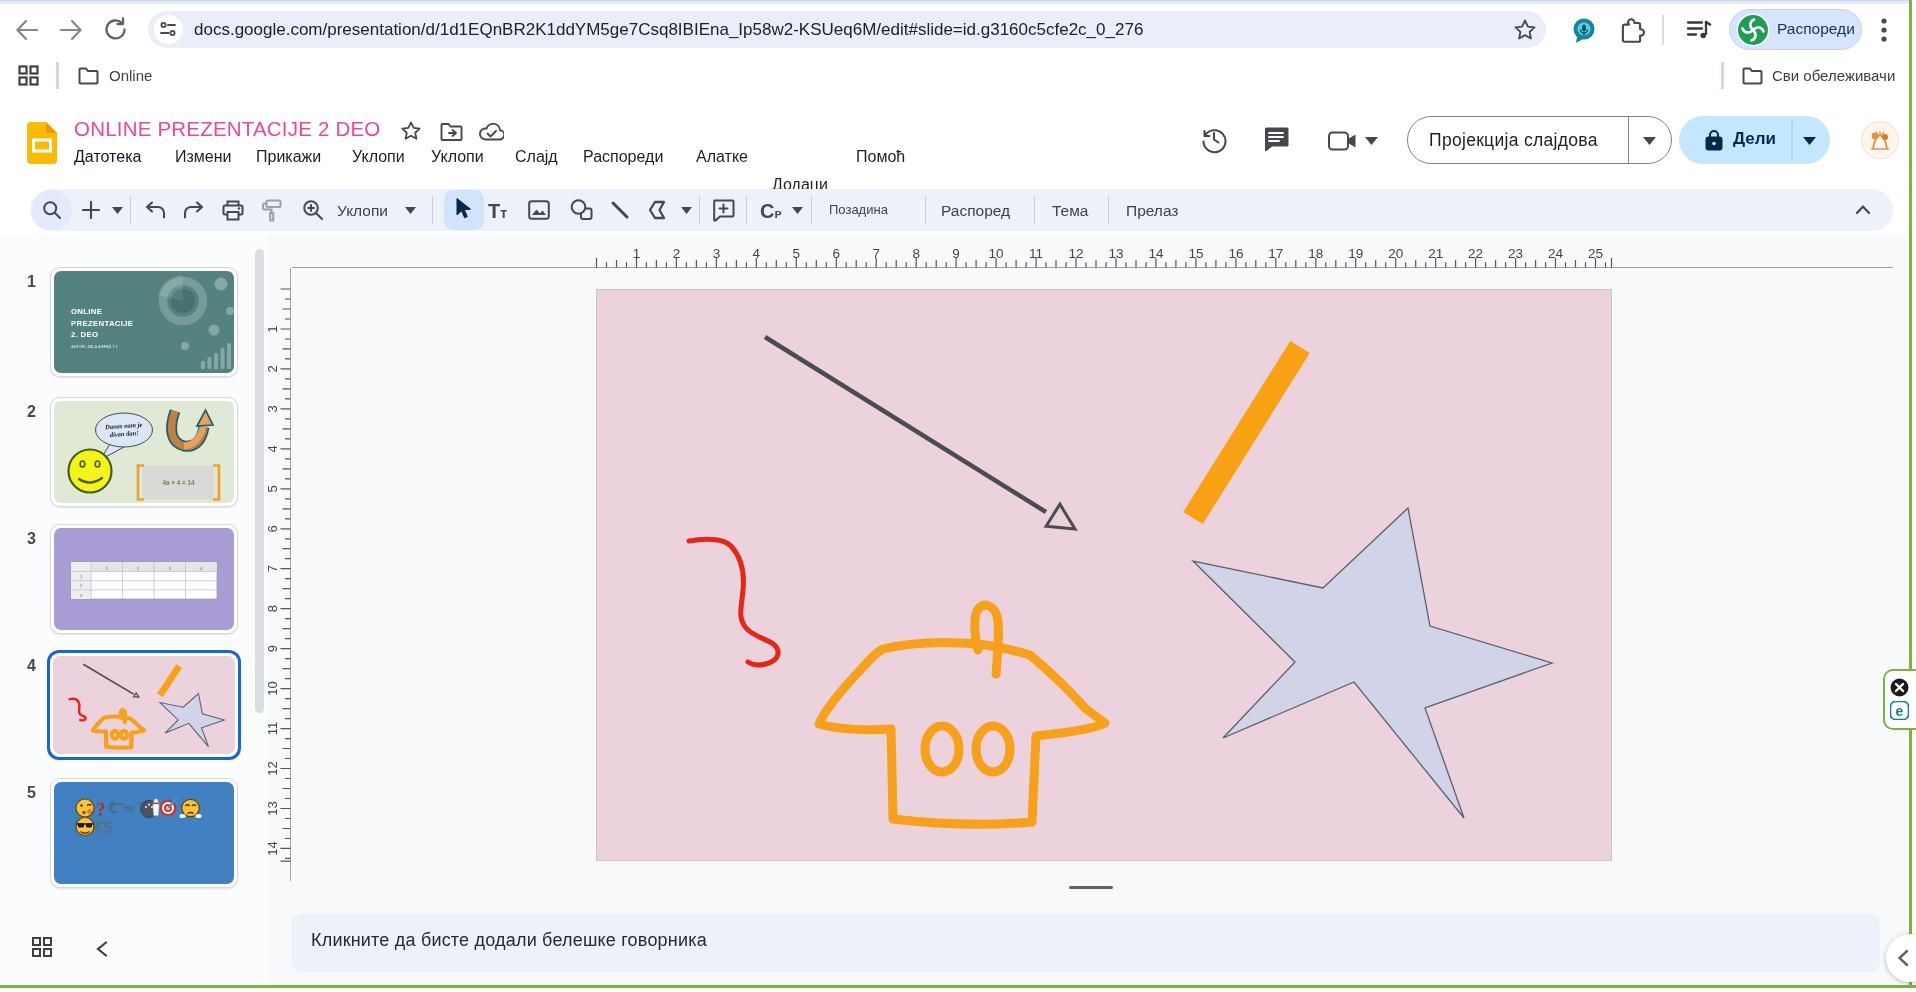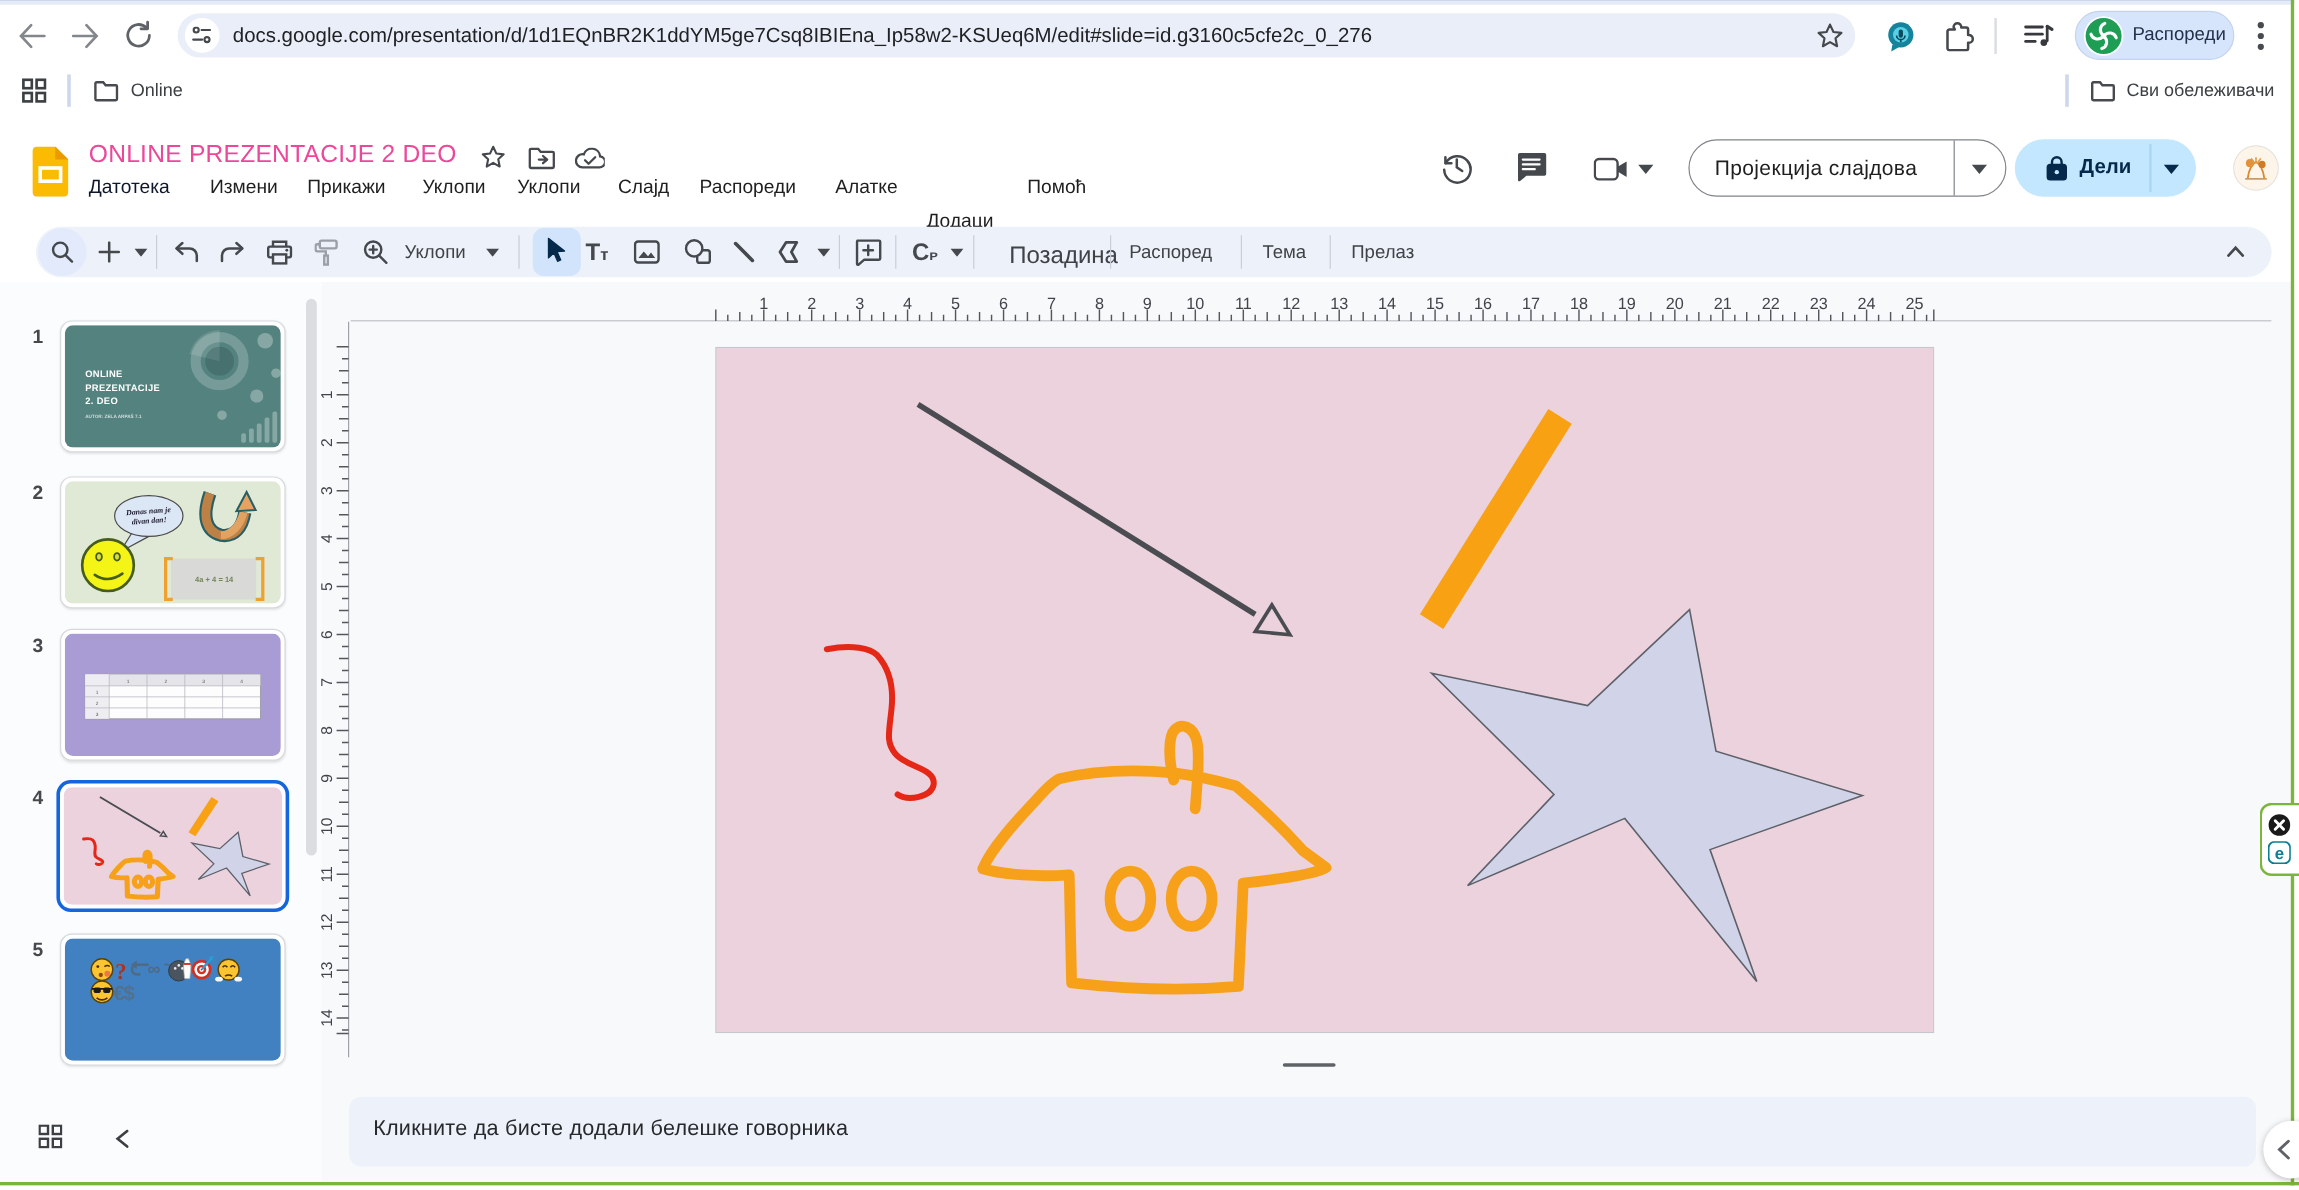--- a/index.html
+++ b/index.html
@@ -244,21 +244,21 @@
 <svg class="ic" style="left:712px;top:199px" width="23" height="23" viewBox="0 0 23 23" fill="none" stroke="#45484d" stroke-width="2">
     <path d="M2.5 1.5 h18 a1,1 0 0 1 1,1 v14 a1,1 0 0 1 -1,1 H8 L3.5 21.5 a0.8,0.8 0 0 1 -1.3,-0.6 V2.5 a1,1 0 0 1 1,-1 z" stroke-linejoin="round"></path>
     <path d="M11.5 5.5 v8 M7.5 9.5 h8" stroke-linecap="round"></path>
   </svg>
 <div class="abs" style="left:746px;top:196px;width:1px;height:28px;background:#c9cdd6;"></div>
 <div class="abs" style="left:760px;top:200px;font-size:20px;font-weight:bold;color:#45484d;">C<span style="font-size:12px;">ᴘ</span></div>
 <svg class="ic" style="left:792px;top:207px" width="11" height="7" viewBox="0 0 11 7" fill="#45484d">
     <path d="M0 0 h11 l-5.5 7 z"></path>
   </svg>
 <div class="abs" style="left:811px;top:196px;width:1px;height:28px;background:#c9cdd6;"></div>
-<div class="abs" style="left:829px;top:202px;font-size:20px;color:#3f4246;margin-left:12px;">Позадина</div>
+<div class="abs" style="left:829px;top:202px;font-size:13px;color:#3f4246;">Позадина</div>
 <div class="abs" style="left:925px;top:196px;width:1px;height:28px;background:#c9cdd6;"></div>
 <div class="abs" style="left:941px;top:202px;font-size:15.5px;color:#3f4246;">Распоред</div>
 <div class="abs" style="left:1034px;top:196px;width:1px;height:28px;background:#c9cdd6;"></div>
 <div class="abs" style="left:1052px;top:202px;font-size:15.5px;color:#3f4246;">Тема</div>
 <div class="abs" style="left:1108px;top:196px;width:1px;height:28px;background:#c9cdd6;"></div>
 <div class="abs" style="left:1126px;top:202px;font-size:15.5px;color:#3f4246;">Прелаз</div>
 <svg class="ic" style="left:1855px;top:204px" width="16" height="11" viewBox="0 0 16 11" fill="none" stroke="#45484d" stroke-width="2.2" stroke-linecap="round">
     <path d="M2 9 L8 2.5 L14 9"></path>
   </svg>
 

